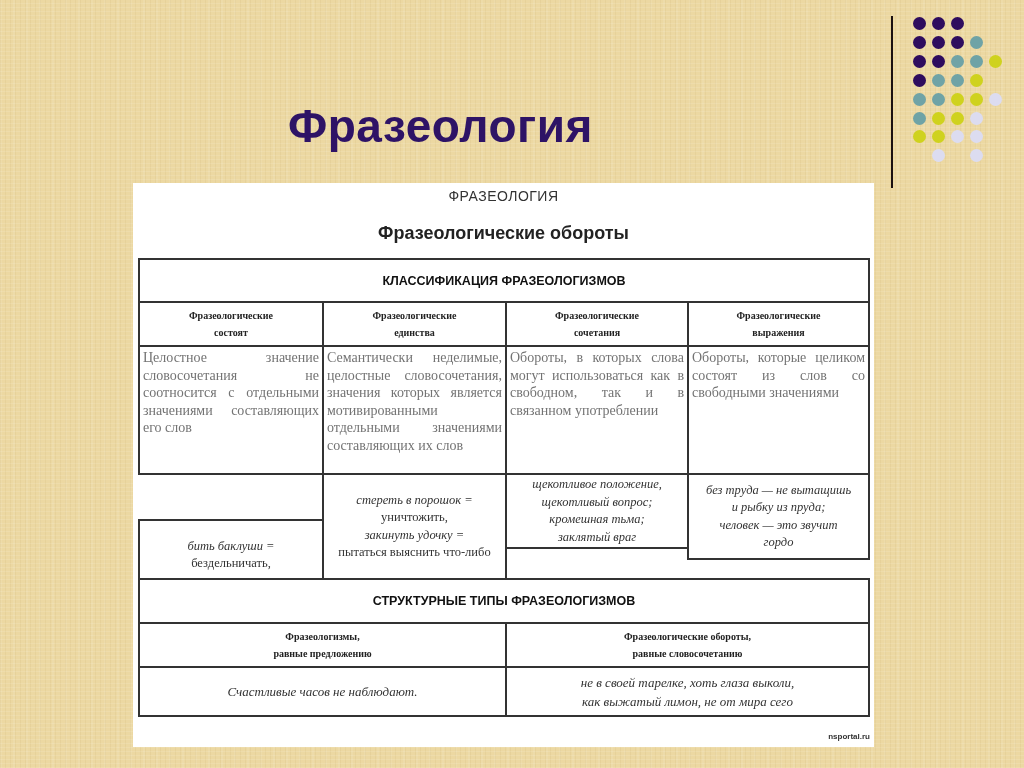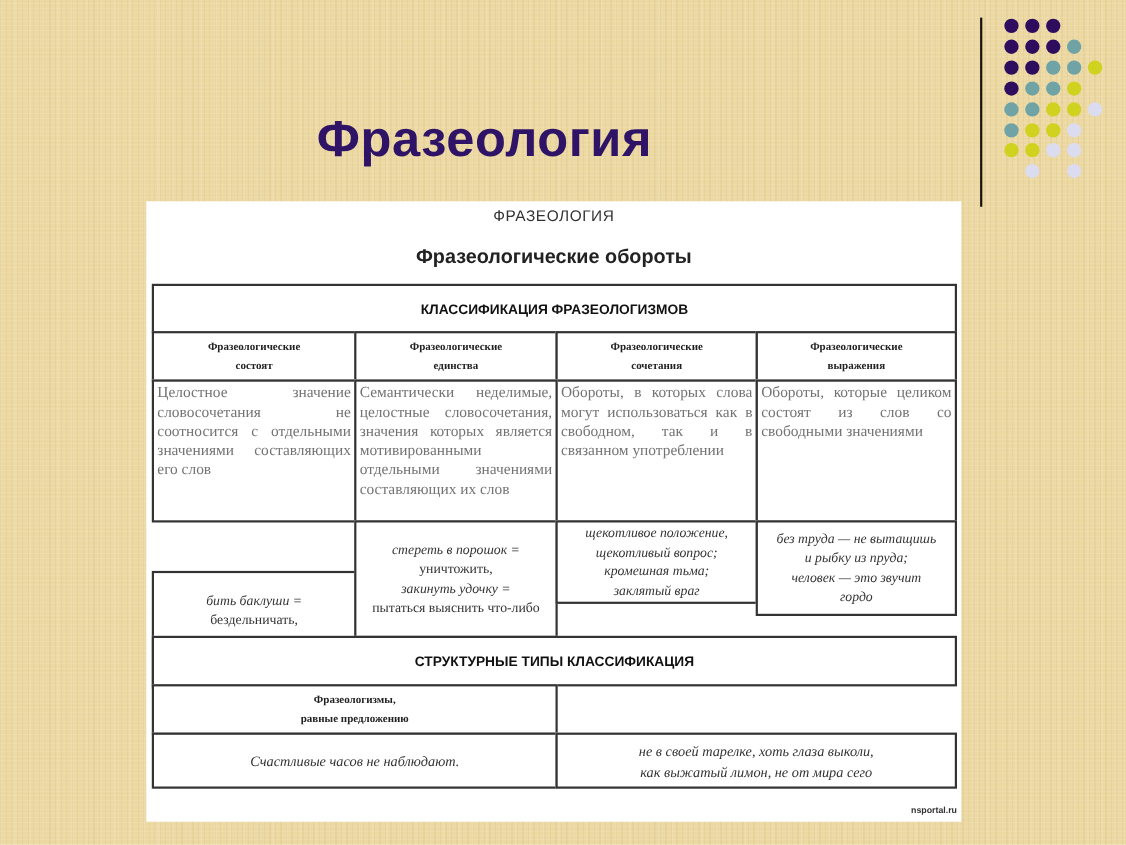--- a/index.html
+++ b/index.html
@@ -172,26 +172,29 @@
   <div class="cell example" style="left:554px;top:290px;width:183px;height:87px;">
     <div class="example-lines">
       <span class="it">без труда — не вытащишь</span>
       <span class="it">и рыбку из пруда;</span>
       <span class="it">человек — это звучит</span>
       <span class="it">гордо</span>
     </div>
   </div>
 
   <div class="cell banner" style="left:5px;top:395px;width:732px;height:46px;">
-    <span>СТРУКТУРНЫЕ ТИПЫ КЛАССИФИКАЦИЯ</span>
+    <span>СТРУКТУРНЫЕ ТИПЫ ФРАЗЕОЛОГИЗМОВ</span>
   </div>
 
   <div class="cell colhead" style="left:5px;top:439px;width:369px;height:46px;">
     <div><span>Фразеологизмы,</span><br><span>равные предложению</span></div>
   </div>
+  <div class="cell colhead" style="left:372px;top:439px;width:365px;height:46px;">
+    <div><span>Фразеологические обороты,</span><br><span>равные словосочетанию</span></div>
+  </div>
 
   <div class="cell struct-example" style="left:5px;top:483px;width:369px;height:51px;">
     <div class="example-lines">
       <span>Счастливые часов не наблюдают.</span>
     </div>
   </div>
   <div class="cell struct-example" style="left:372px;top:483px;width:365px;height:51px;">
     <div class="example-lines">
       <span>не в своей тарелке, хоть глаза выколи,</span>
       <span>как выжатый лимон, не от мира сего</span>

